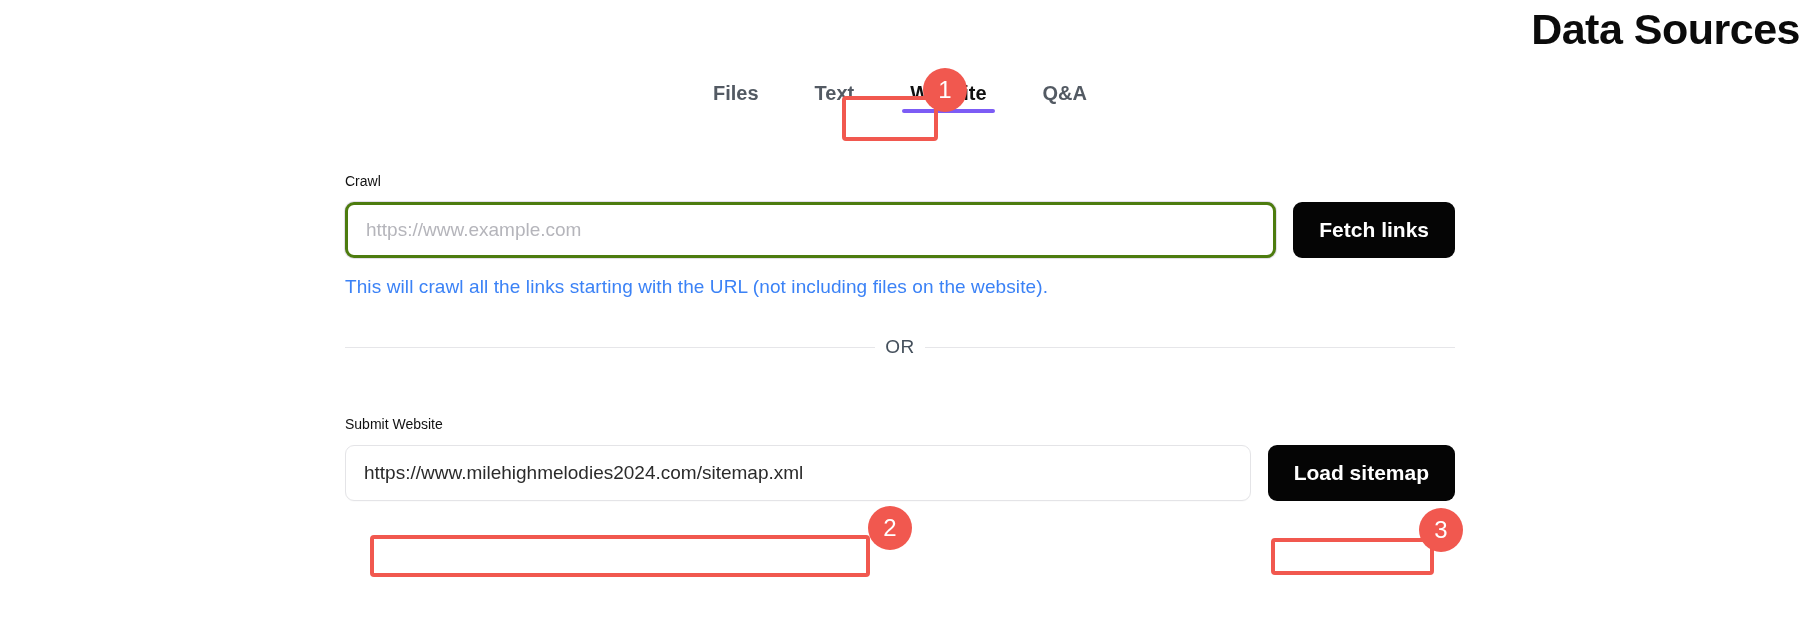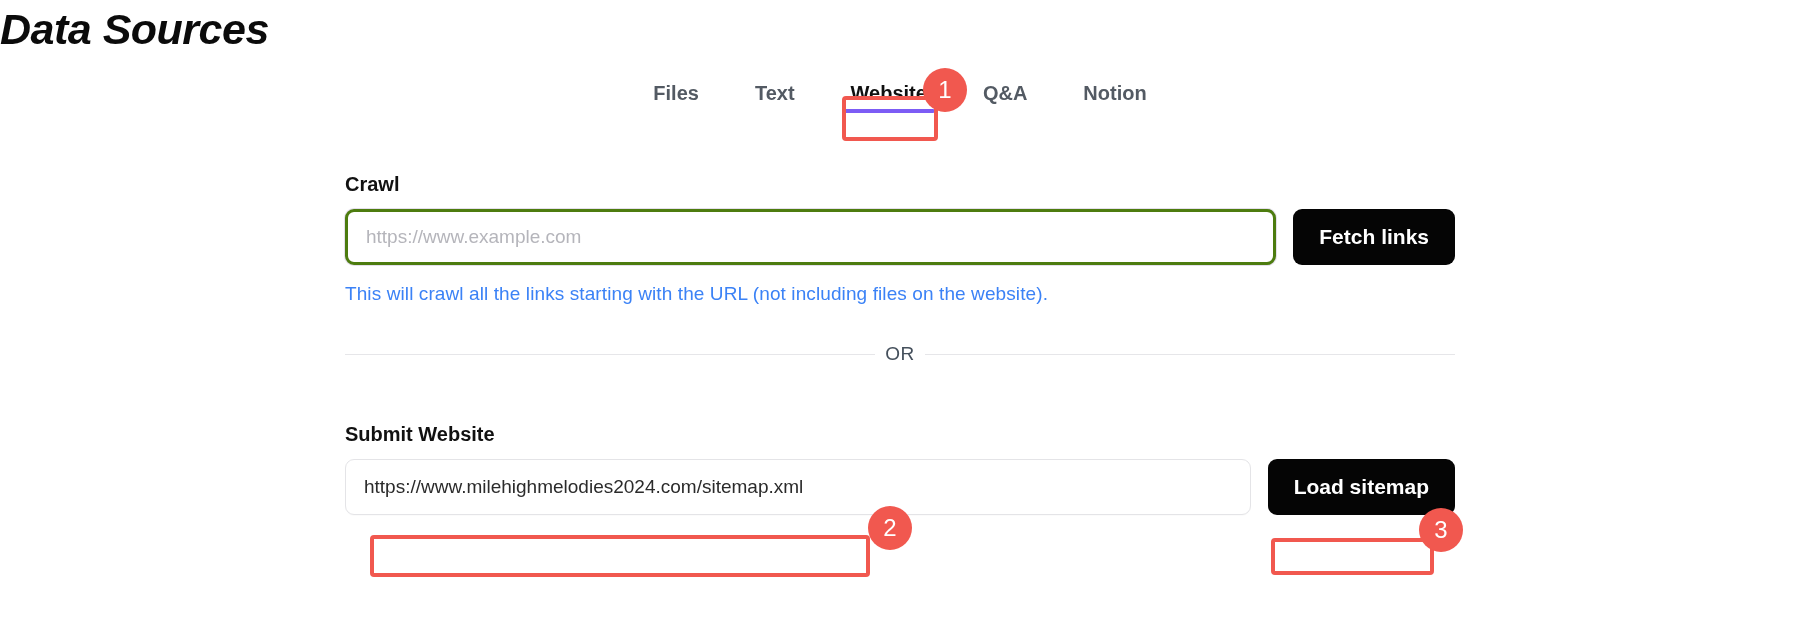--- a/index.html
+++ b/index.html
@@ -18,29 +18,28 @@
   }
 
   .page {
     width: 1800px;
     height: 643px;
     position: relative;
   }
 
   
   .page-title {
-    text-align: left;
+    text-align: right;
     font-size: 43px;
     font-weight: 700;
     letter-spacing: -0.5px;
     color: #0b0b0b;
     margin: 0;
     padding-top: 5px;
     line-height: 1.15;
-    font-style: italic;
   }
 
   
   .tabs {
     display: flex;
     justify-content: center;
     align-items: flex-end;
     gap: 0px;
     margin-top: 22px;
     position: relative;
@@ -72,22 +71,22 @@
 
   
   .content {
     width: 1110px;
     margin: 0 auto;
     padding-left: 0;
     position: relative;
   }
 
   .field-label {
-    font-size: 20px;
-    font-weight: 700;
+    font-size: 14px;
+    font-weight: 400;
     color: #111111;
     margin-top: 58px;
     margin-bottom: 13px;
   }
 
   .row {
     display: flex;
     align-items: stretch;
     gap: 17px;
   }
@@ -203,23 +202,20 @@
     <button class="tab">
       <span>Text</span>
     </button>
     <button class="tab active">
       <span>Website</span>
       <span class="tab-underline"></span>
     </button>
     <button class="tab">
       <span>Q&amp;A</span>
     </button>
-    <button class="tab">
-      <span>Notion</span>
-    </button>
   </div>
 
   <div class="content">
 
     <div class="field-label">Crawl</div>
 
     <div class="row">
       <input class="text-input focused" type="text" value="" placeholder="https://www.example.com" style="">
       <button class="btn-dark">Fetch links</button>
     </div>

